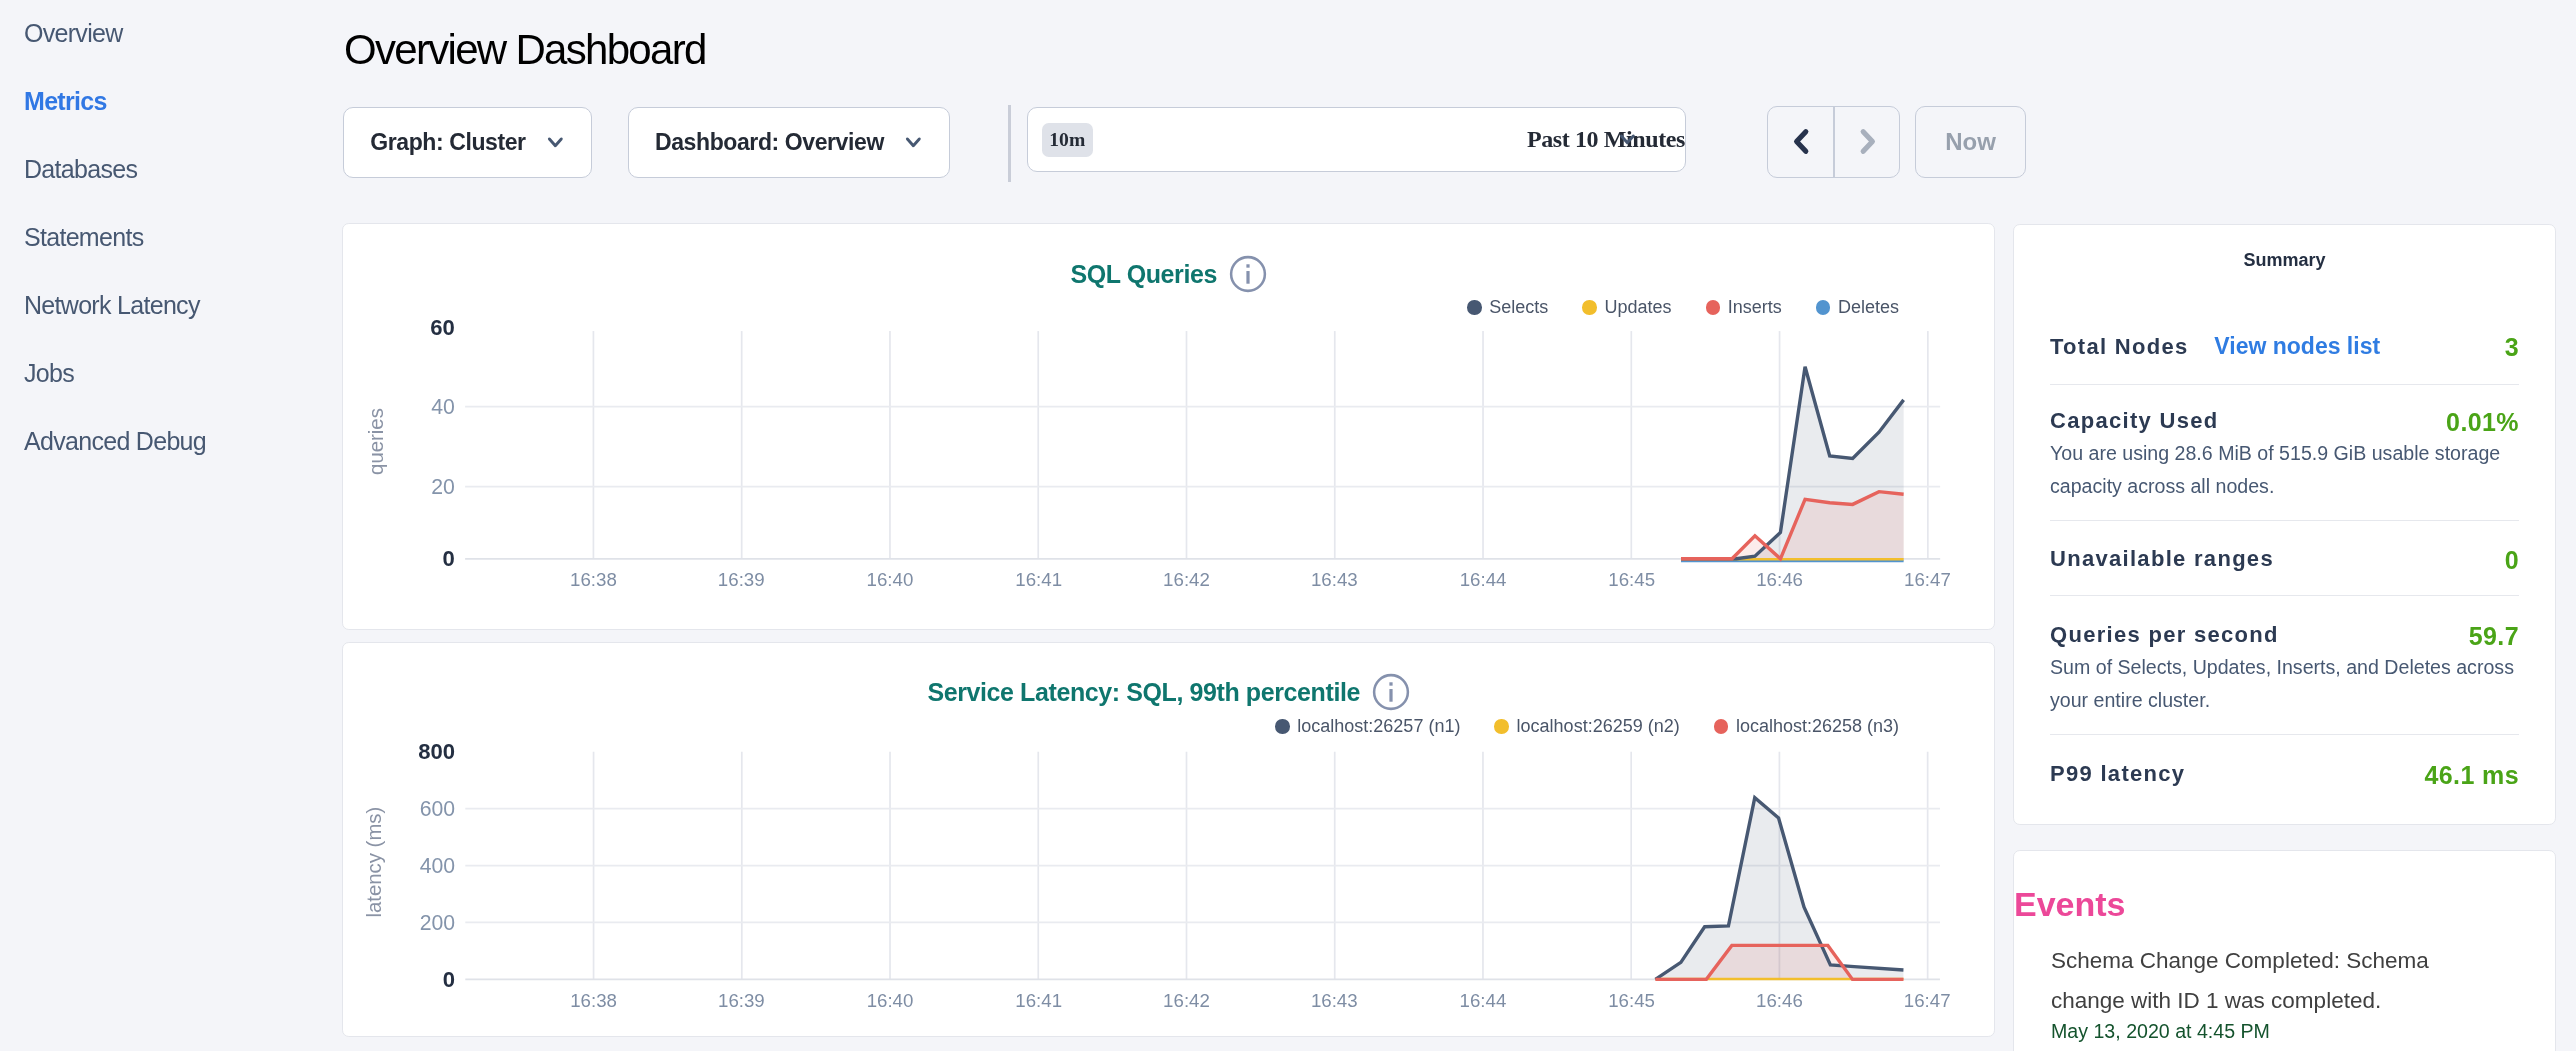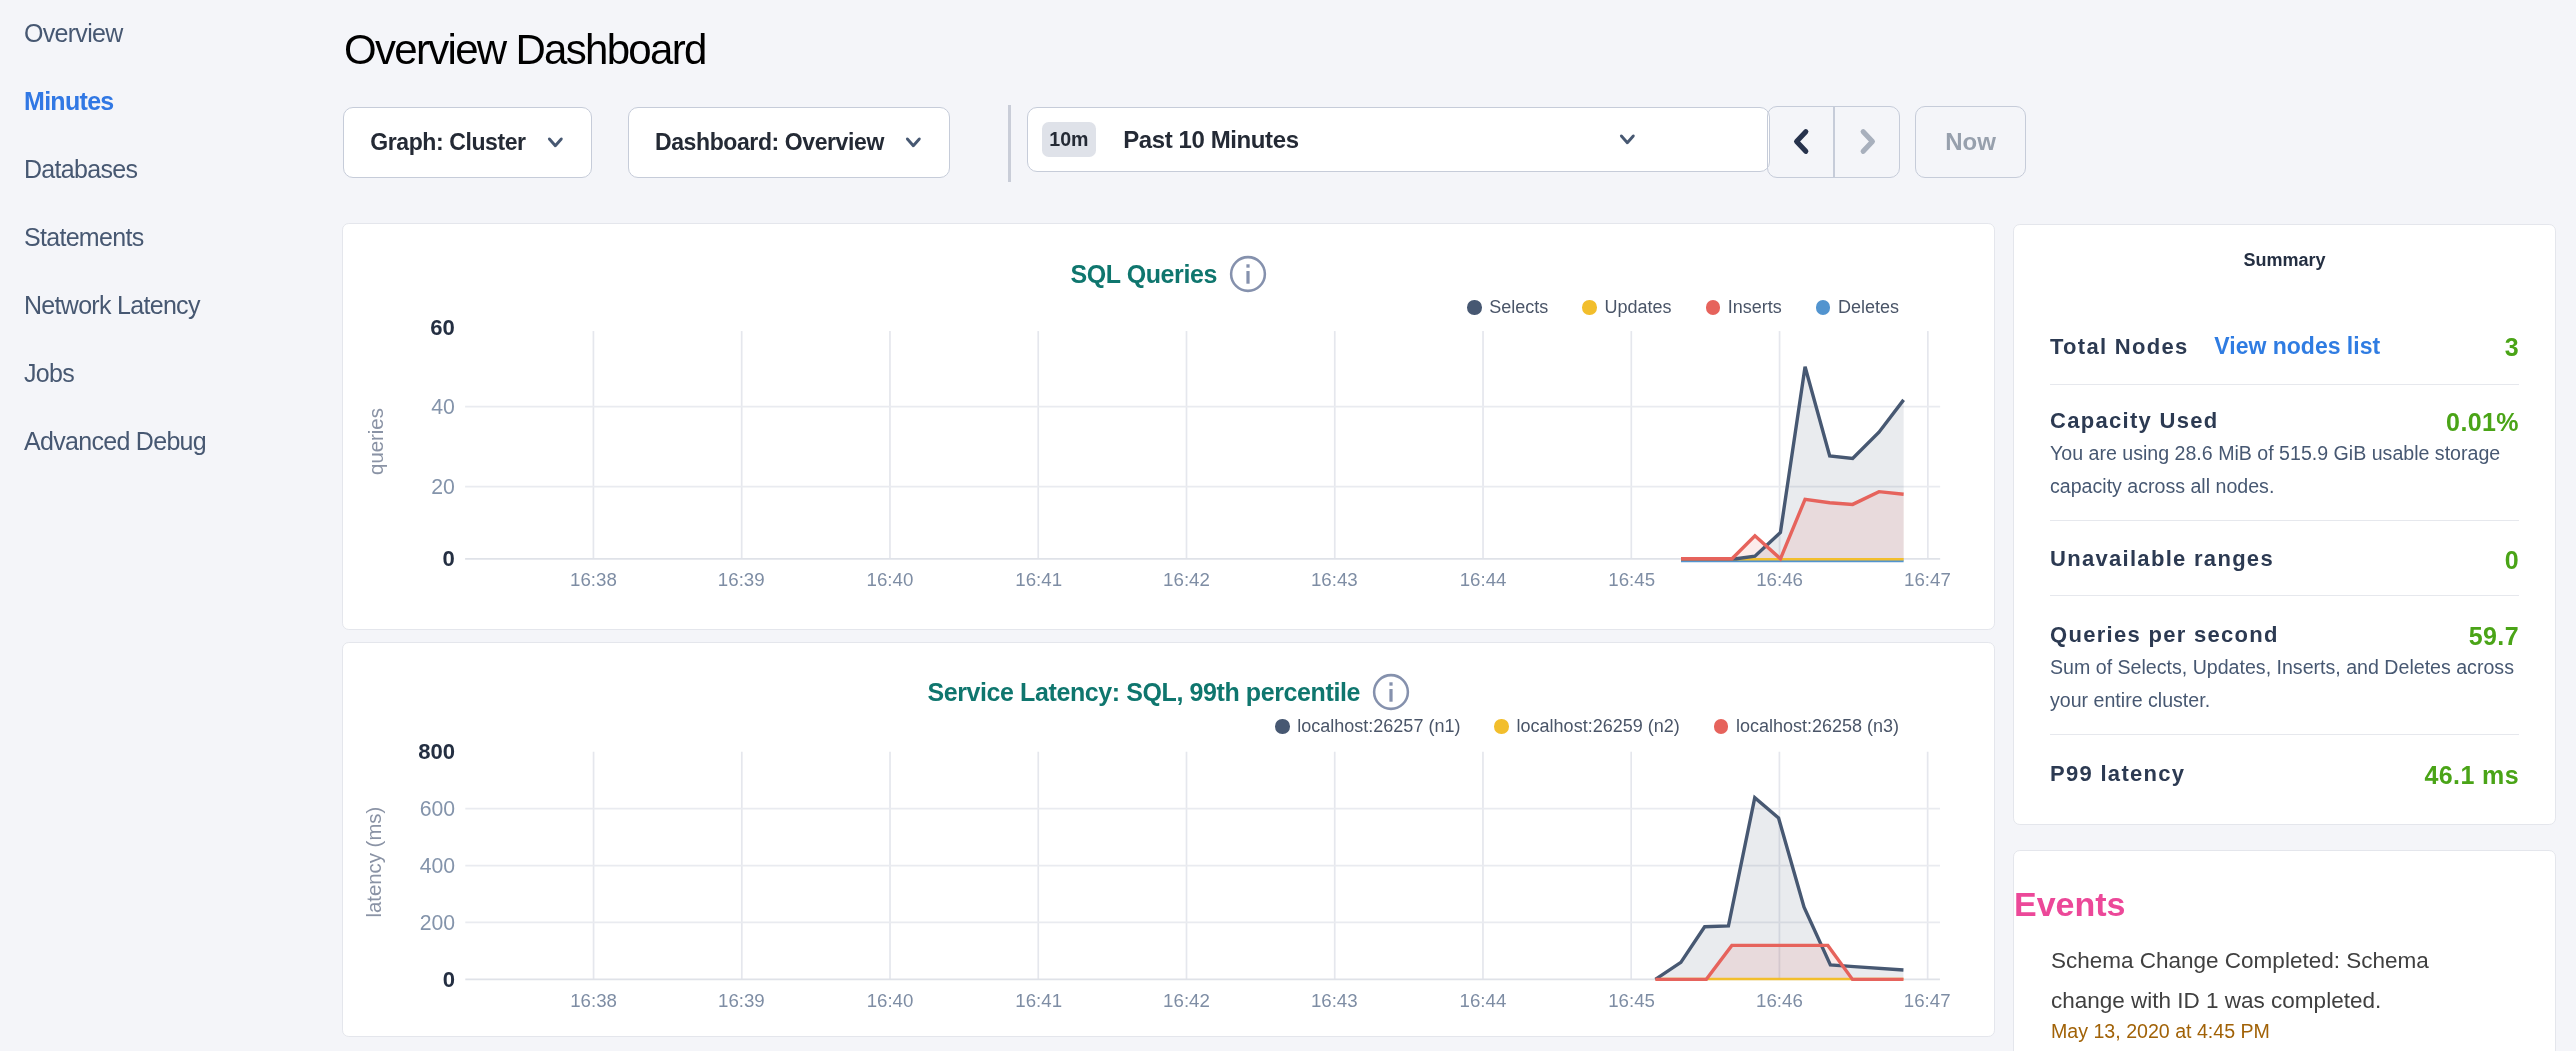--- a/index.html
+++ b/index.html
@@ -17,21 +17,21 @@
   .dot { display:inline-block; width:14.5px; height:14.5px; border-radius:50%; margin-right:7.7px; vertical-align:-1.7px; }
   .sumlabel { font-weight:bold; color:#2c3a52; font-size:22px; letter-spacing:1.3px; }
   .sumvalue { font-weight:bold; color:#4aa417; font-size:25px; letter-spacing:0.4px; position:absolute; right:0; }
   .sumdesc { color:#475872; font-size:19.6px; line-height:33px; }
   .divider { position:absolute; left:36px; right:36px; height:0; border-top:1.7px solid #e6e8ed; }
 </style>
 </head>
 <body>
 
 <div class="navitem" style="top:16px;">Overview</div>
-<div class="navitem active" style="top:84px;">Minutes</div>
+<div class="navitem active" style="top:84px;">Metrics</div>
 <div class="navitem" style="top:152px;">Databases</div>
 <div class="navitem" style="top:220px;">Statements</div>
 <div class="navitem" style="top:288px;">Network Latency</div>
 <div class="navitem" style="top:356px;">Jobs</div>
 <div class="navitem" style="top:424px;">Advanced Debug</div>
 
 <div class="abs" style="left:344px; top:25.5px; font-size:42px; letter-spacing:-1.7px; color:#000000;">Overview Dashboard</div>
 
 <div class="ddbox" style="left:343px; top:107px; width:249px; height:71px;">
   <span class="ddtext">Graph: Cluster</span>
@@ -40,21 +40,21 @@
     </svg>
 </div>
 <div class="ddbox" style="left:628px; top:107px; width:322px; height:71px;">
   <span class="ddtext">Dashboard: Overview</span>
   <svg class="chev" style="margin-left:20.4px;" viewBox="0 0 22 22">
       <path d="M4 7 L11 15 L18 7" fill="none" stroke="#475872" stroke-width="3.4" stroke-linecap="round" stroke-linejoin="round"></path>
     </svg>
 </div>
 <div class="abs" style="left:1008px; top:105px; width:2.6px; height:77px; background:#c9cdd8;"></div>
 
-<div class="ddbox" style="left:1027px; top:107px; width:743px; height:65px; justify-content:flex-start; border-color:#c6ccd9;">
+<div class="ddbox" style="left:1027px; top:107px; width:659px; height:65px; justify-content:space-between; border-color:#c6ccd9;font-family:Liberation Serif, serif;">
   <span style="background:#dfe2e9; border-radius:6.8px; margin-left:13.6px; padding:6px 7.7px; font-weight:bold; font-size:19.6px; color:#242a35;">10m</span>
   <span class="ddtext" style="margin-left:27px; font-size:24px;">Past 10 Minutes</span>
   <svg class="chev" style="position:absolute; left:590px;" viewBox="0 0 22 22">
       <path d="M4 7 L11 15 L18 7" fill="none" stroke="#475872" stroke-width="3.4" stroke-linecap="round" stroke-linejoin="round"></path>
     </svg>
 </div>
 <div class="ddbox" style="left:1767px; top:106px; width:133px; height:72px; background:transparent;">
   <div style="position:absolute; left:65px; top:0; bottom:0; width:1.7px; background:#c6ccd9;"></div>
   <svg class="abs" style="left:19.6px; top:21px; width:27px; height:27px;" viewBox="0 0 22 22">
       <path d="M14.5 3 L7 11 L14.5 19" fill="none" stroke="#27334d" stroke-width="4.2" stroke-linecap="round" stroke-linejoin="round"></path>
@@ -224,15 +224,15 @@
   <div class="divider" style="top:509px;"></div>
   <div class="abs" style="left:36px; right:36px; top:536px;">
     <span class="sumlabel">P99 latency</span>
     <span class="sumvalue">46.1 ms</span>
   </div>
 </div>
 
 <div class="card" id="events" style="left:2013px; top:850px; width:543px; height:221px;">
   <div class="abs" style="top:34px; width:100%; text-align:left; font-weight:bold; font-size:34px; color:#ec4899;">Events</div>
   <div class="abs" style="left:37px; right:34px; top:90px; font-size:22.5px; line-height:40px; color:#404040;">Schema Change Completed: Schema<br>change with ID 1 was completed.</div>
-  <div class="abs" style="left:37px; top:169px; font-size:19.6px; color:#a16207;">May 13, 2020 at 4:45 PM</div>
+  <div class="abs" style="left:37px; top:169px; font-size:19.6px; color:#14532d;">May 13, 2020 at 4:45 PM</div>
 </div>
 
 
 </body></html>

